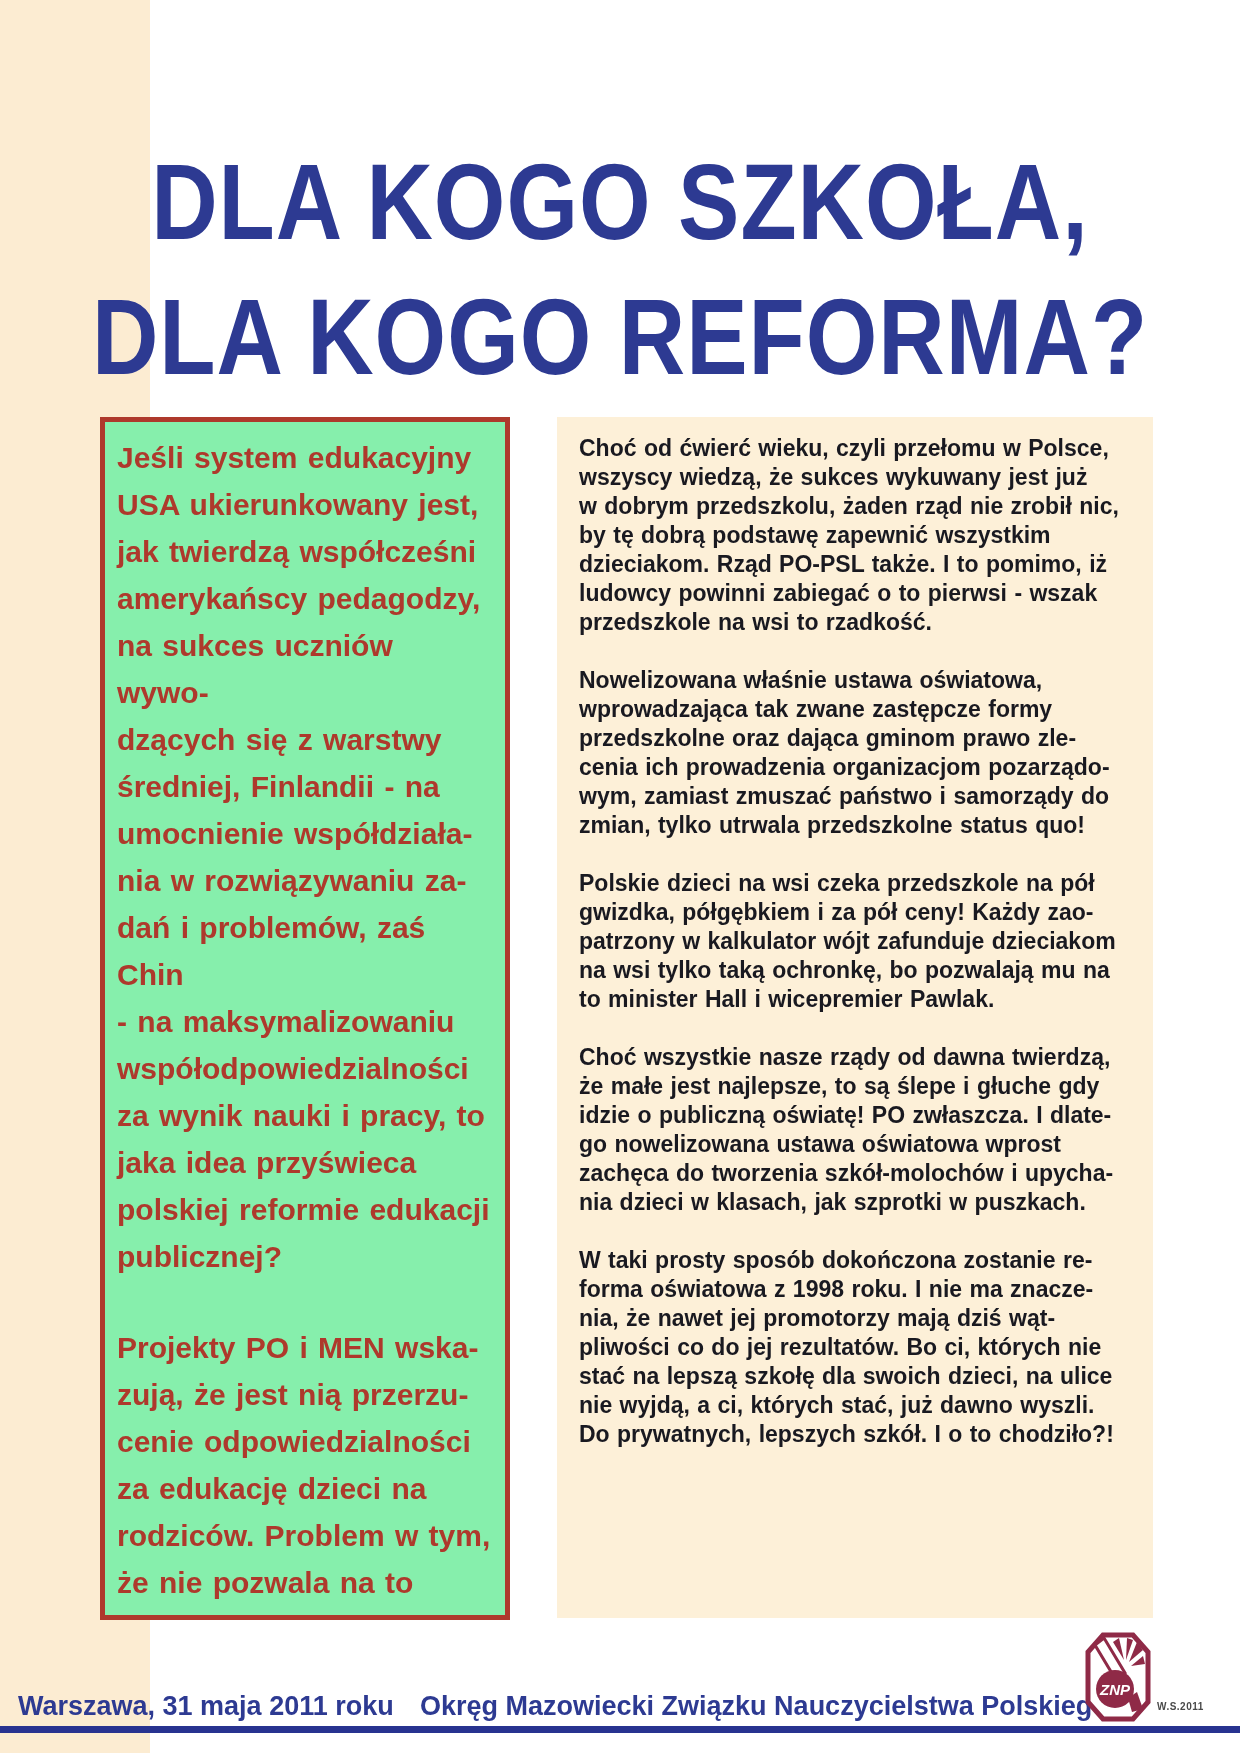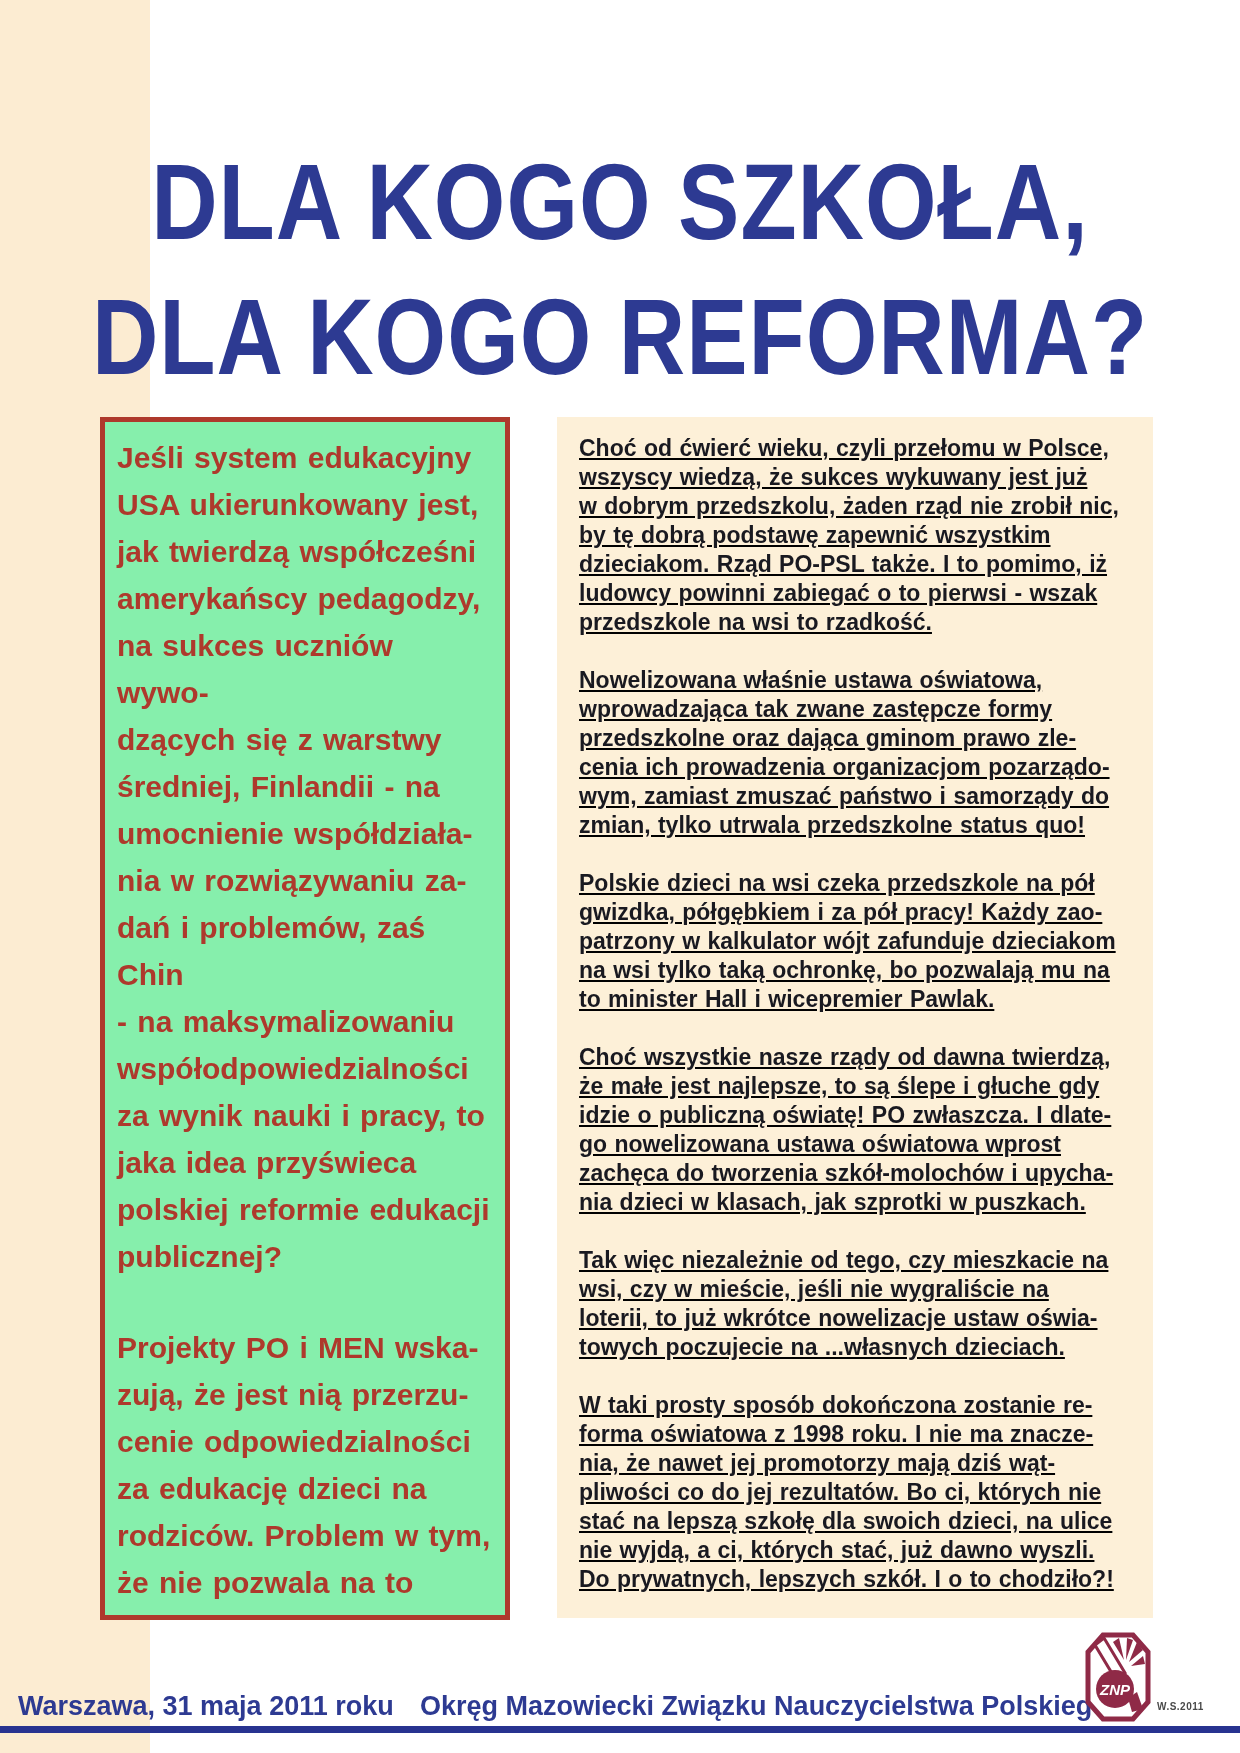--- a/index.html
+++ b/index.html
@@ -51,21 +51,20 @@
     word-spacing: 2px;
   }
 
   .right-panel {
     position: absolute; left: 557px; top: 417px;
     width: 596px; height: 1201px;
     box-sizing: border-box;
     background: #fdf0d8;
     padding: 17px 20px 0 22px;
     overflow: hidden;
-    text-decoration: underline;
   }
   .right-panel .para {
     margin: 0 0 29px 0;
     color: #191920;
     font-weight: bold;
     font-size: 23px;
     line-height: 29px;
     white-space: pre-line;
     word-spacing: 1px;
   }
@@ -145,34 +144,30 @@
 dzieciakom. Rząd PO-PSL także. I to pomimo, iż
 ludowcy powinni zabiegać o to pierwsi - wszak
 przedszkole na wsi to rzadkość.</p>
     <p class="para">Nowelizowana właśnie ustawa oświatowa,
 wprowadzająca tak zwane zastępcze formy
 przedszkolne oraz dająca gminom prawo zle-
 cenia ich prowadzenia organizacjom pozarządo-
 wym, zamiast zmuszać państwo i samorządy do
 zmian, tylko utrwala przedszkolne status quo!</p>
     <p class="para">Polskie dzieci na wsi czeka przedszkole na pół
-gwizdka, półgębkiem i za pół pracy! Każdy zao-
+gwizdka, półgębkiem i za pół ceny! Każdy zao-
 patrzony w kalkulator wójt zafunduje dzieciakom
 na wsi tylko taką ochronkę, bo pozwalają mu na
 to minister Hall i wicepremier Pawlak.</p>
     <p class="para">Choć wszystkie nasze rządy od dawna twierdzą,
 że małe jest najlepsze, to są ślepe i głuche gdy
 idzie o publiczną oświatę! PO zwłaszcza. I dlate-
 go nowelizowana ustawa oświatowa wprost
 zachęca do tworzenia szkół-molochów i upycha-
 nia dzieci w klasach, jak szprotki w puszkach.</p>
-    <p class="para">Tak więc niezależnie od tego, czy mieszkacie na
-wsi, czy w mieście, jeśli nie wygraliście na
-loterii, to już wkrótce nowelizacje ustaw oświa-
-towych poczujecie na ...własnych dzieciach.</p>
     <p class="para">W taki prosty sposób dokończona zostanie re-
 forma oświatowa z 1998 roku. I nie ma znacze-
 nia, że nawet jej promotorzy mają dziś wąt-
 pliwości co do jej rezultatów. Bo ci, których nie
 stać na lepszą szkołę dla swoich dzieci, na ulice
 nie wyjdą, a ci, których stać, już dawno wyszli.
 Do prywatnych, lepszych szkół. I o to chodziło?!</p>
 
   </div>
 

